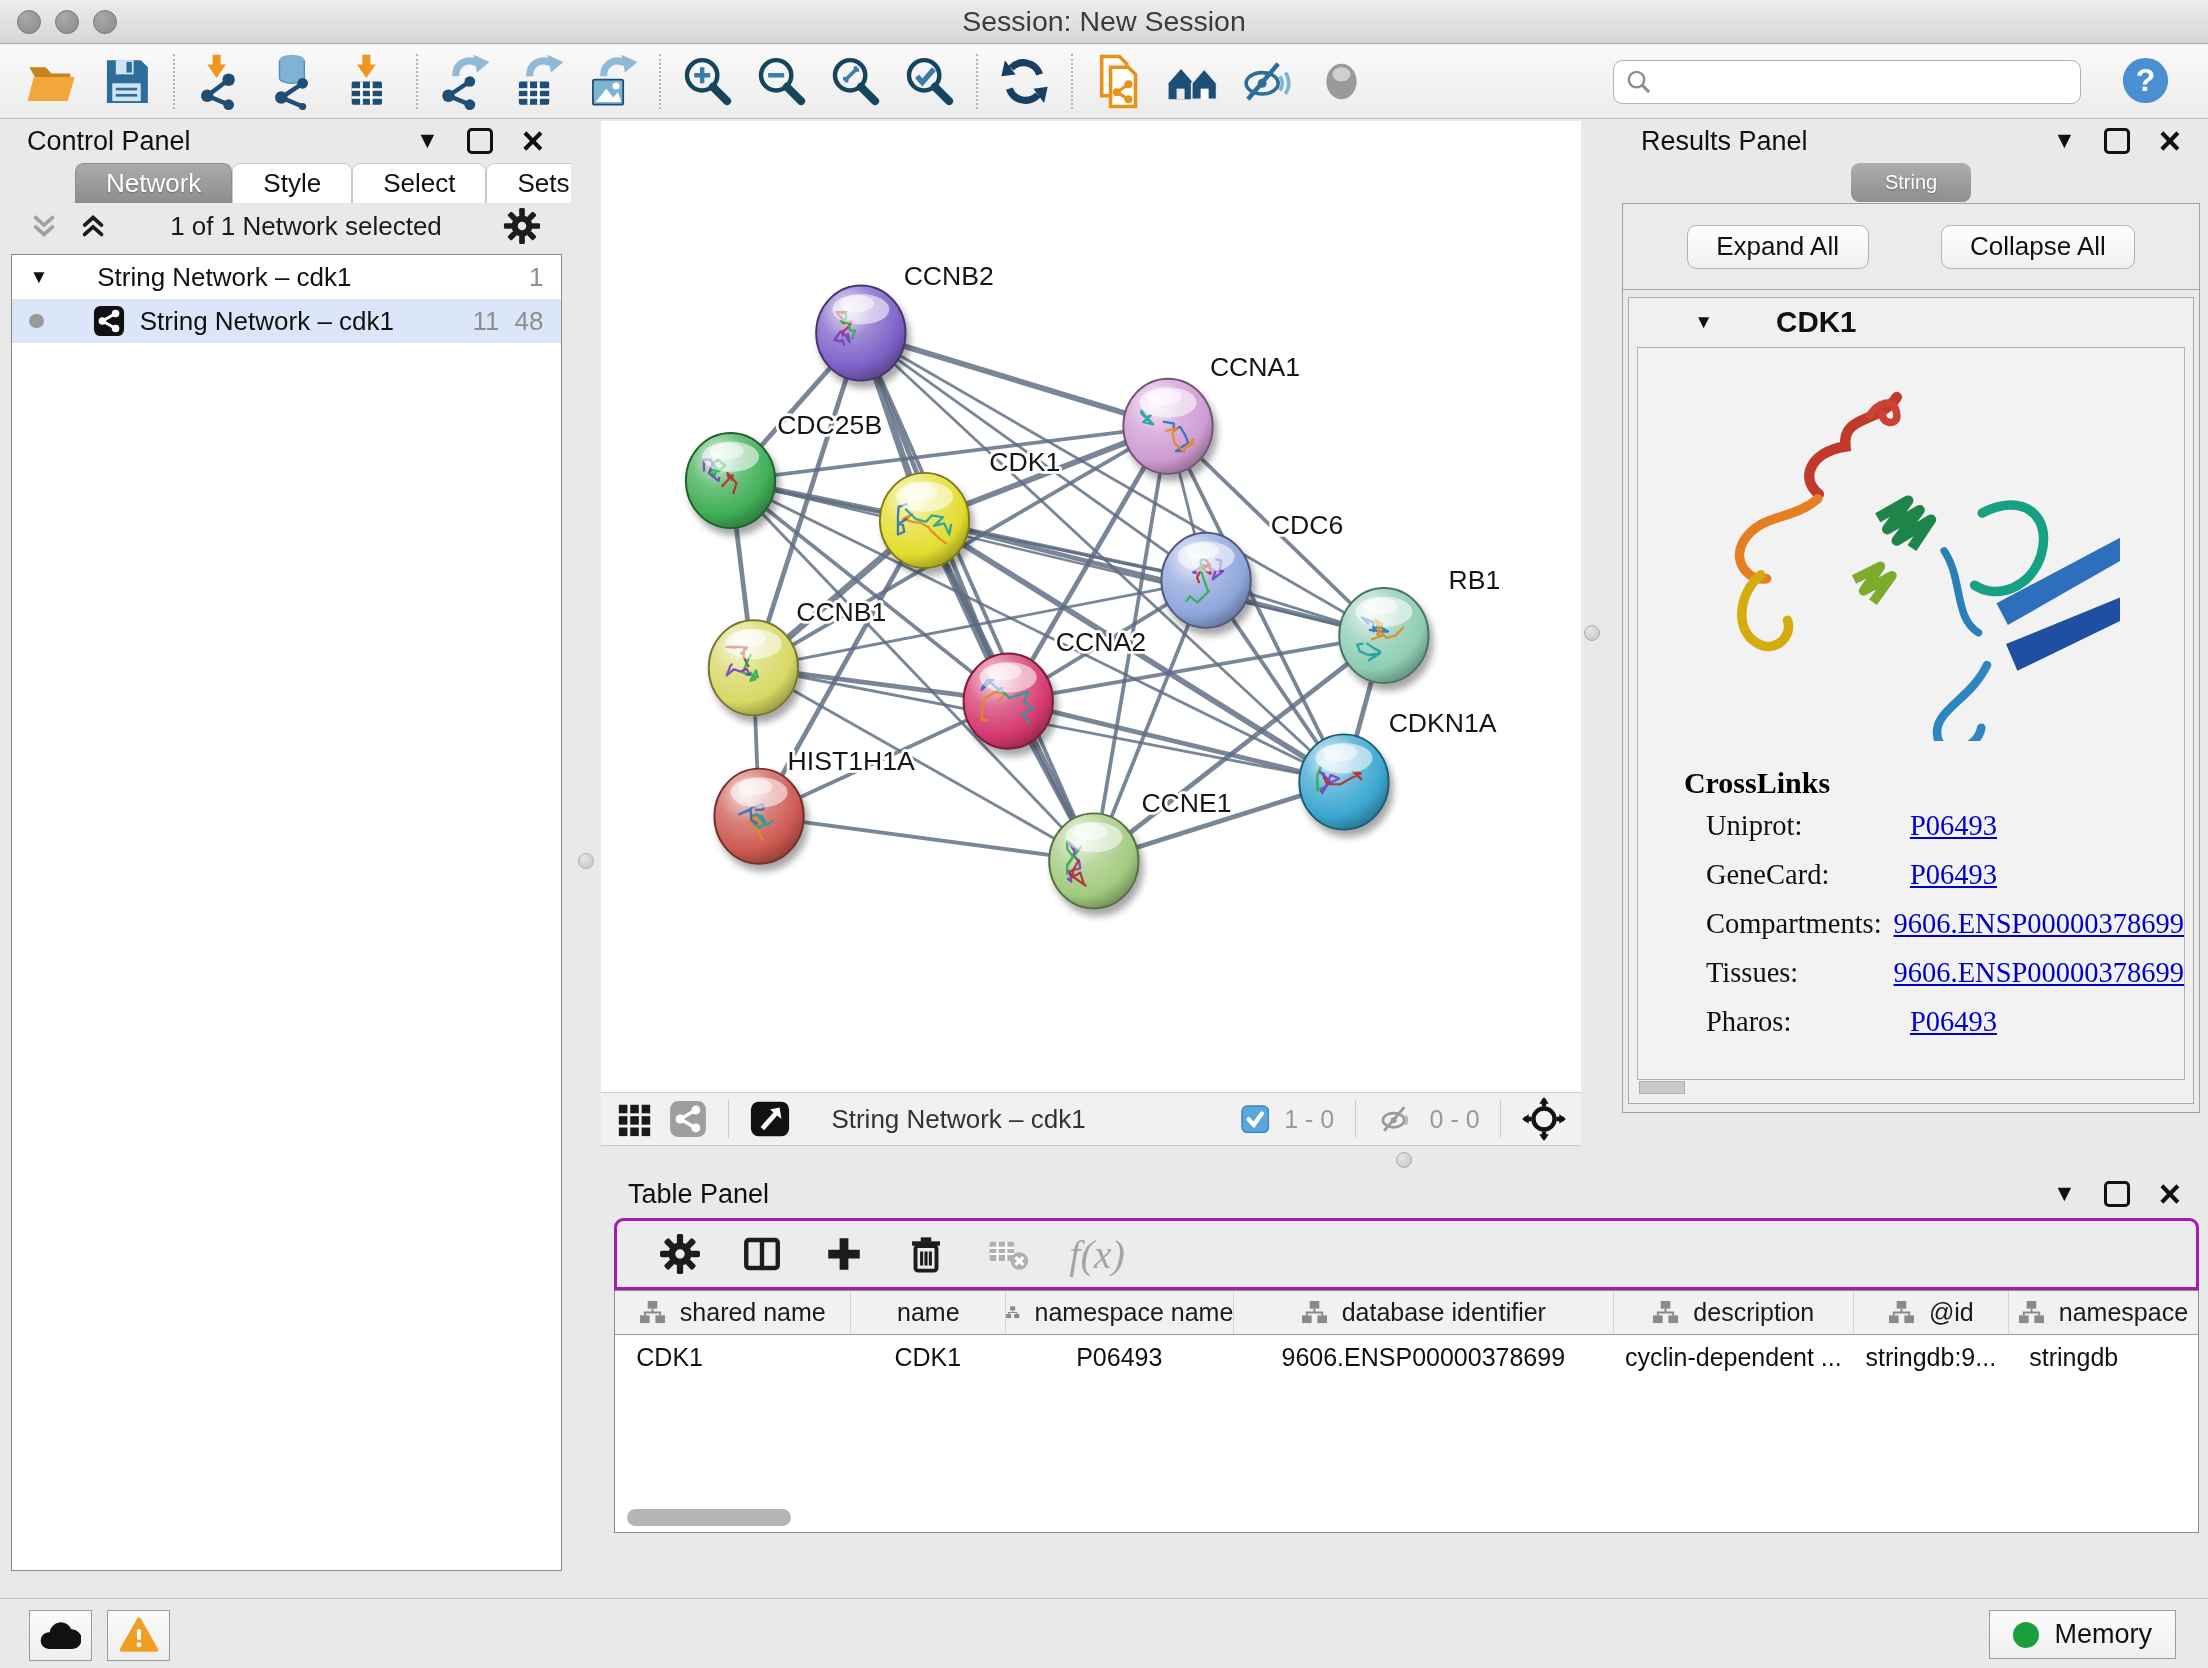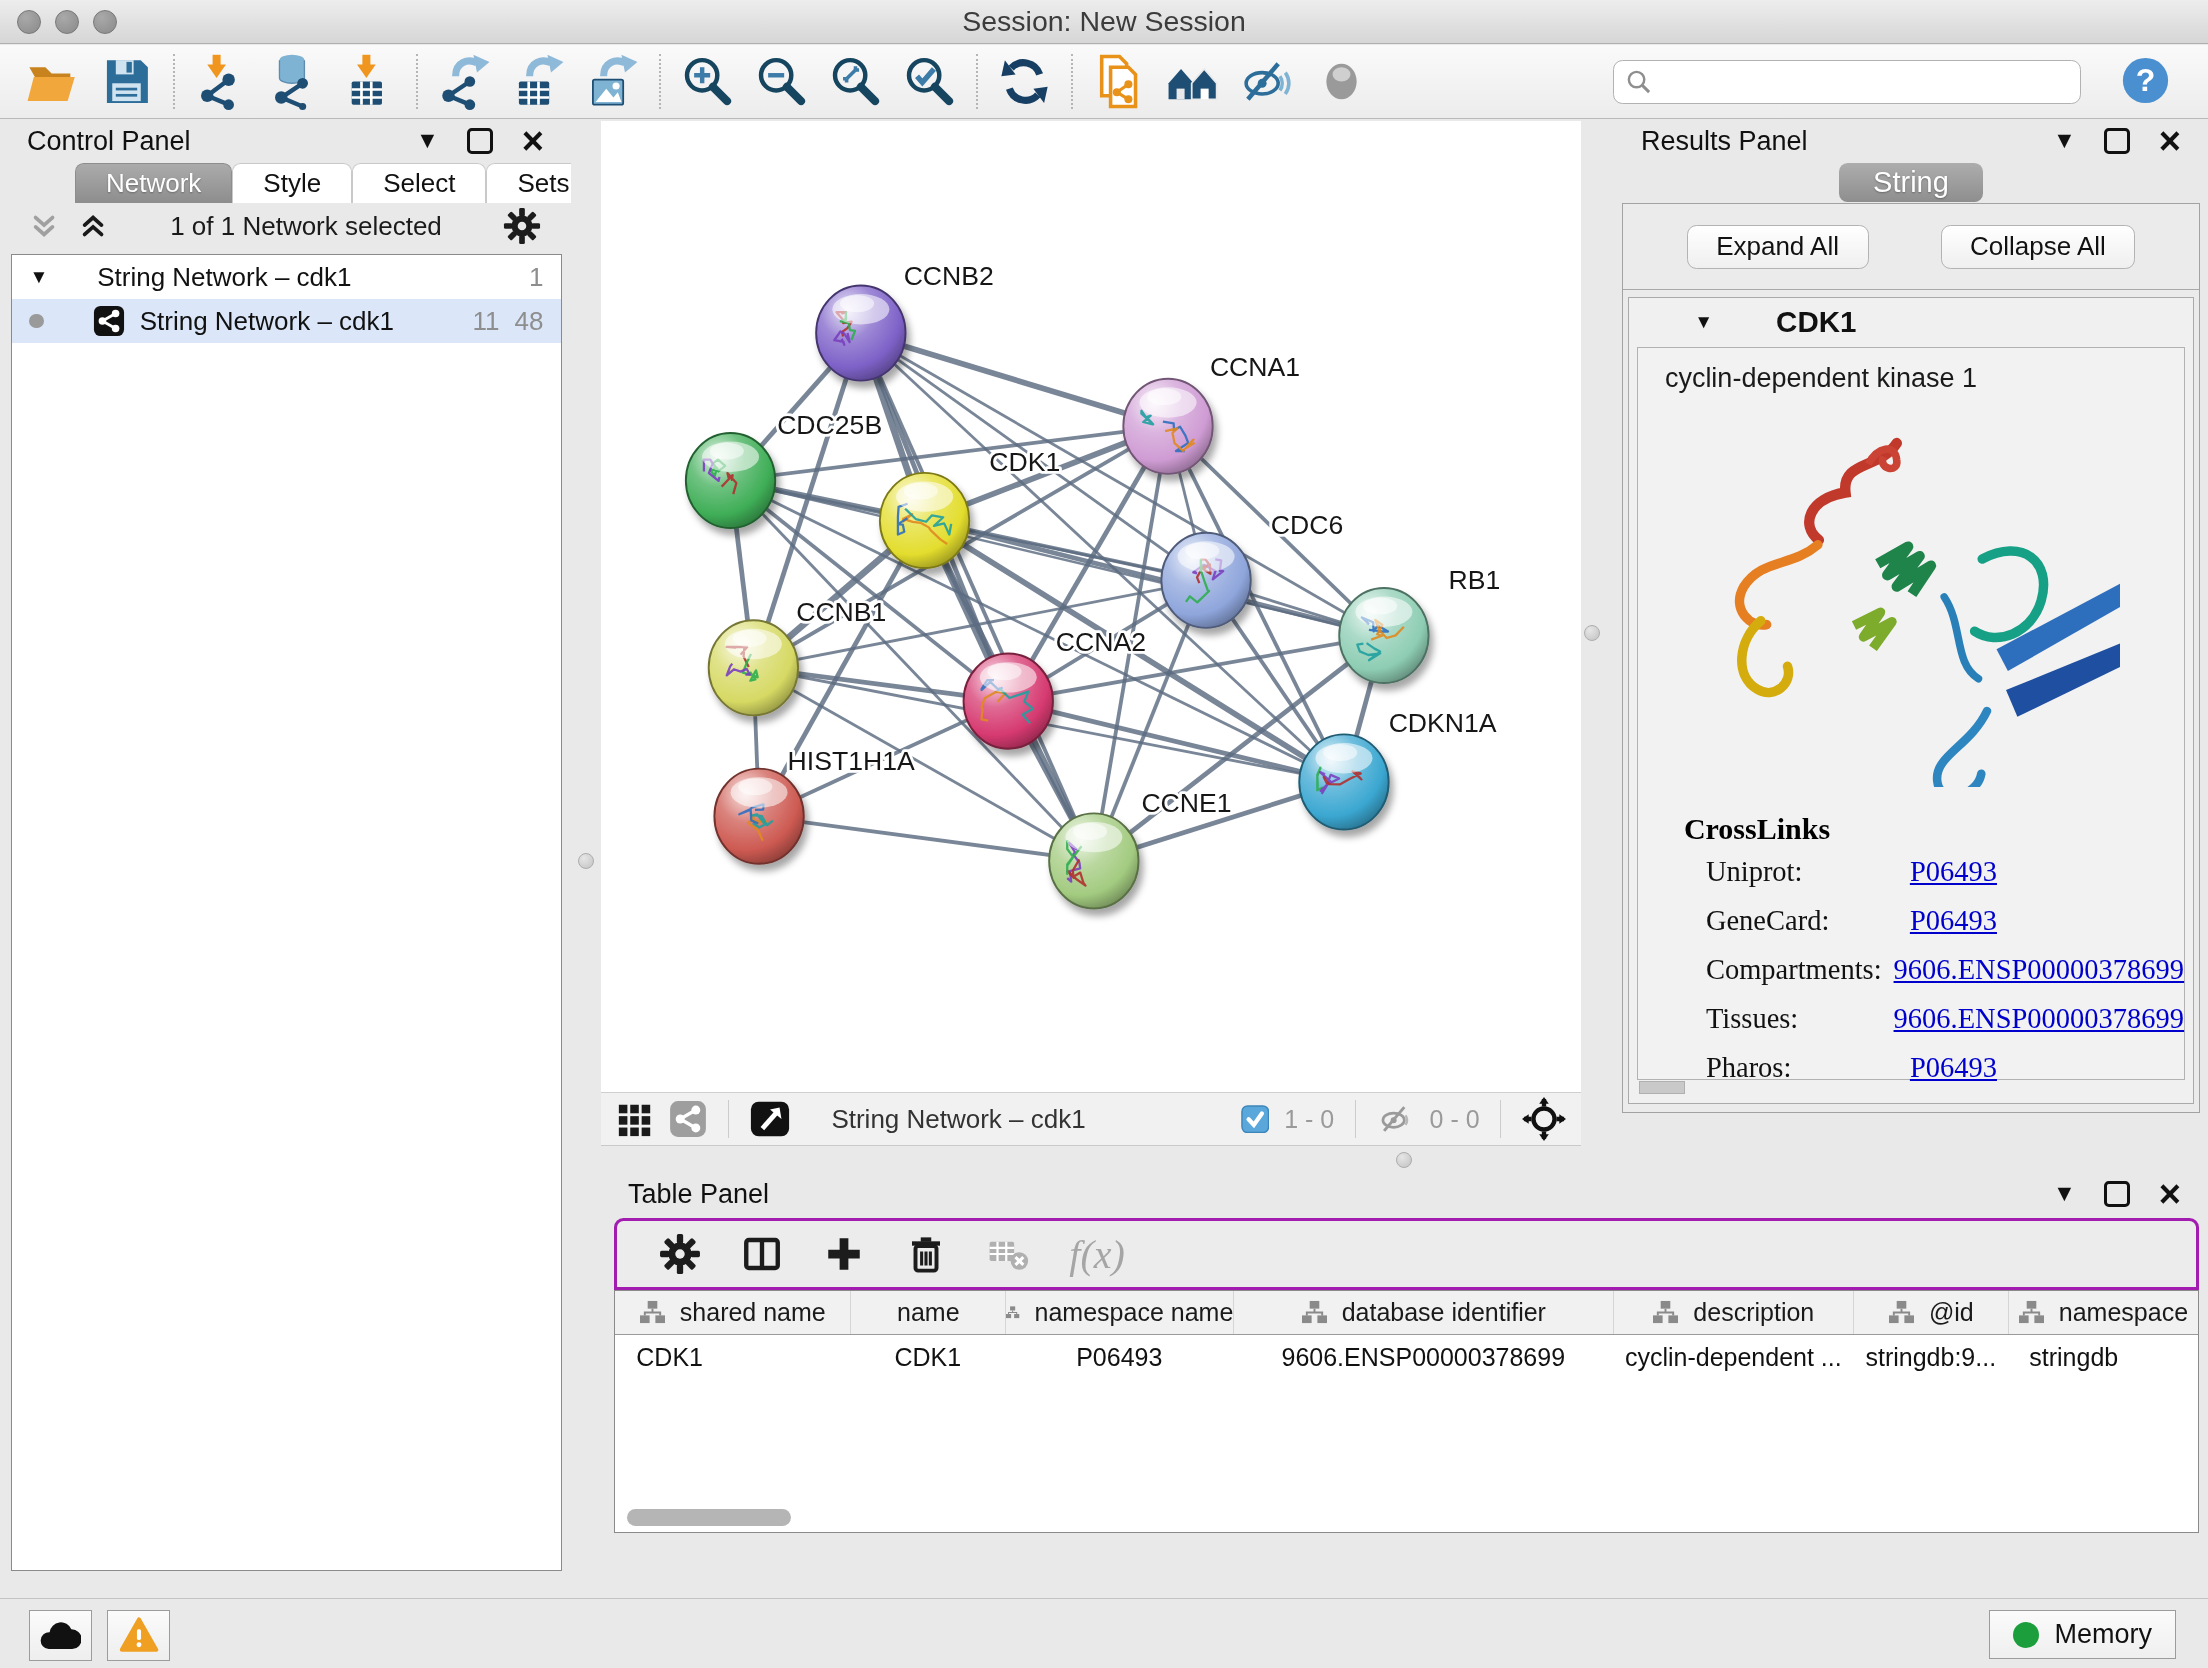--- a/index.html
+++ b/index.html
@@ -68,21 +68,21 @@
     display:flex; align-items:center; padding:0 15px; gap:15px; }
   .nt-sep { height:38px; border-left:1px solid #cccccc; margin:0 5.7px; }
   .nt-title { font-size:26px; color:#333; margin-left:25px; }
   .nt-count { font-size:25px; color:#9a9a9a; }
   .h-splitter { position:absolute; left:601px; top:1147px; width:980px; height:25px; background:#e9e9e9; }
 
   
   .results-panel { position:absolute; left:1614px; top:119px; width:594px; height:1053px; background:#e9e9e9; }
   .rp-tab-row { display:flex; justify-content:center; }
   .rp-tab { height:39px; padding:0 34px; border-radius:8.6px; background:linear-gradient(#adadad,#8e8e8e);
-    color:#fff; font-size:29px; display:flex; align-items:center; text-shadow:0 1px 1.9px rgba(0,0,0,.3); }
+    color:#fff; font-size:20px; display:flex; align-items:center; text-shadow:0 1px 1.9px rgba(0,0,0,.3); }
   .rp-box { position:absolute; left:7.6px; right:7.6px; top:84px; bottom:59px;
     background:#ebebeb; border:1.9px solid #a2a2a2; }
   .rp-actions { height:86px; display:flex; align-items:center; justify-content:center; gap:72px;
     border-bottom:1.9px solid #a8a8a8; }
   .btn { background:linear-gradient(#ffffff,#efefef); border:1px solid #b3b3b3; border-radius:9.5px;
     height:44px; padding:0 28.5px; font-size:26px; color:#111; display:flex; align-items:center; }
   .rp-scroll { position:absolute; left:5.7px; right:5.7px; top:93px; bottom:7.6px;
     background:#f0f0f0; border:1.9px solid #aaaaaa; overflow:hidden; }
   .rp-gene-row { height:48px; display:flex; align-items:center; padding-left:65px; gap:63px; }
   .rp-gene { font-size:29.5px; font-weight:bold; color:#111; }
@@ -688,21 +688,20 @@
       <div class="rp-actions">
         <span class="btn">Expand All</span>
         <span class="btn">Collapse All</span>
       </div>
       <div class="rp-scroll">
         <div class="rp-gene-row">
           <span class="tri">▼</span>
           <span class="rp-gene">CDK1</span>
         </div>
         <div class="rp-detail">
-          <div class="rp-desc">cyclin-dependent kinase 1</div>
           <svg class="protein" width="418" height="380" viewBox="0 0 440 400">
             <path d="M205 38 c-18 28 -58 18 -54 52 c-38 6 -48 34 -28 50" stroke="#c0392b" stroke-width="11" fill="none" stroke-linecap="round"></path>
             <path d="M175 60 c10 -18 28 -22 30 -4 c2 14 -20 10 -14 -4" stroke="#cb4335" stroke-width="8" fill="none"></path>
             <path d="M122 145 c-28 24 -58 14 -78 44 c-14 24 8 44 24 40" stroke="#e67e22" stroke-width="10" fill="none" stroke-linecap="round"></path>
             <path d="M62 225 c-24 20 -28 58 -4 72 c18 11 38 -6 32 -24" stroke="#d4ac0d" stroke-width="10" fill="none" stroke-linecap="round"></path>
             <path d="M185 165 l32 -18 l-22 30 l34 -20 l-24 32 l36 -22 l-20 30" stroke="#1e8449" stroke-width="11" fill="none" stroke-linejoin="round"></path>
             <path d="M160 230 l28 -14 l-18 26 l30 -16 l-20 28" stroke="#7dab2c" stroke-width="10" fill="none" stroke-linejoin="round"></path>
             <path d="M295 160 c42 -22 74 2 62 44 c-10 34 -46 48 -70 32" stroke="#16a085" stroke-width="10" fill="none" stroke-linecap="round"></path>
             <polygon points="310,255 442,185 446,207 322,278" fill="#2e6fbd"></polygon>
             <polygon points="320,298 450,245 454,267 332,326" fill="#1f4fa0"></polygon>

